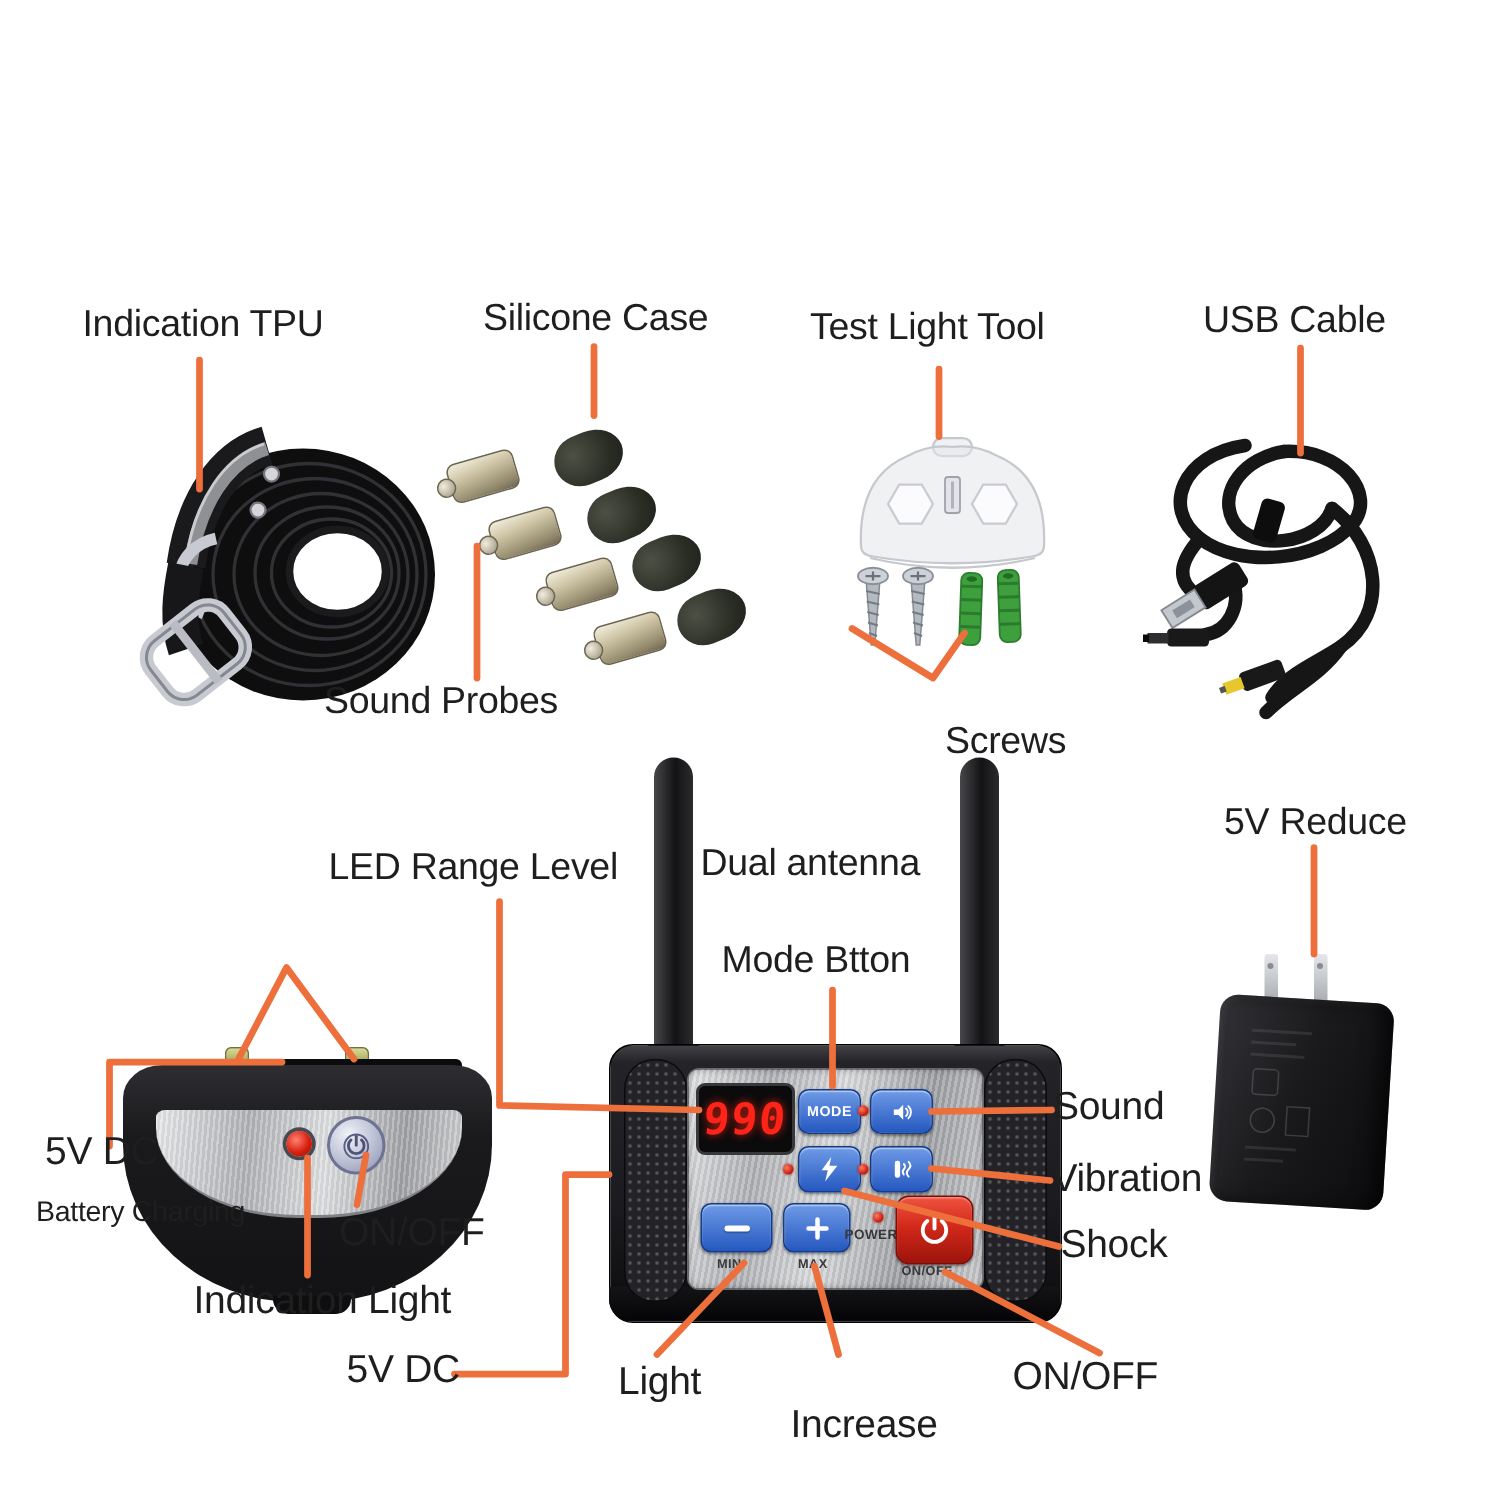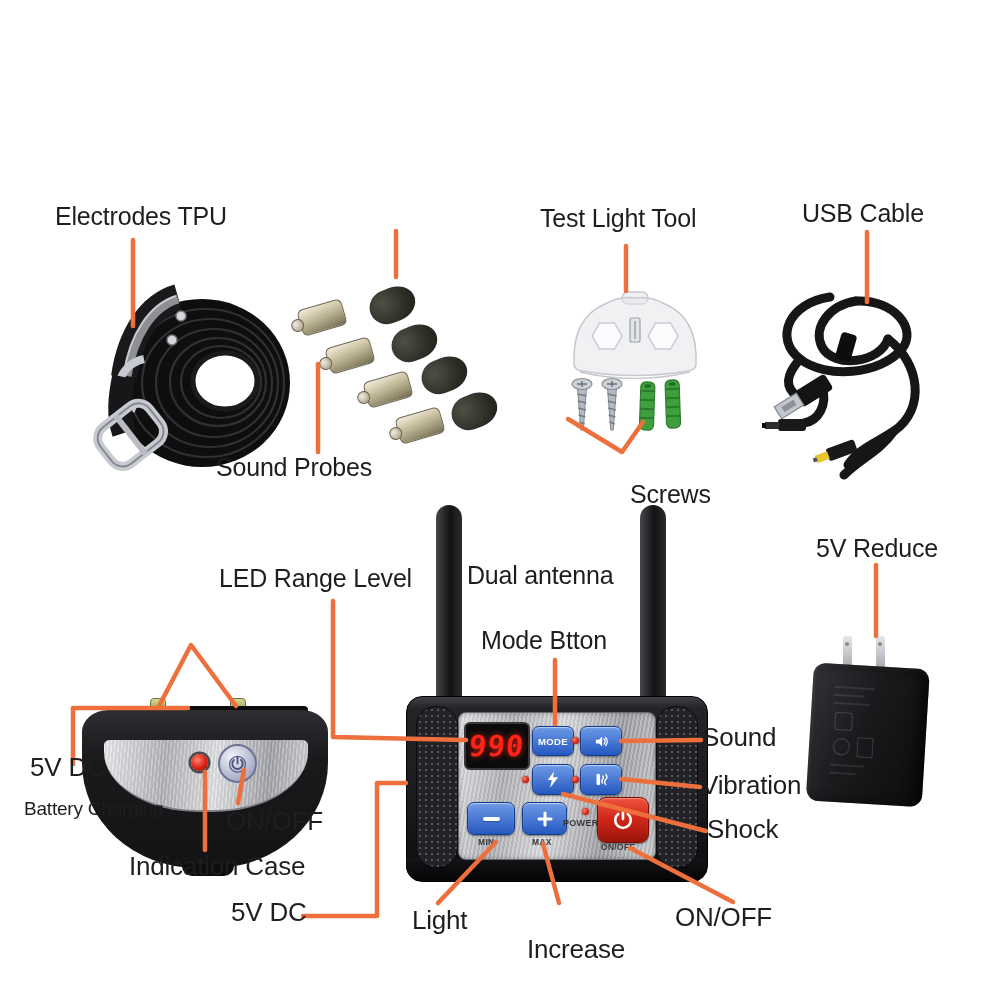--- a/index.html
+++ b/index.html
@@ -310,33 +310,34 @@
     <polyline points="205,772 205,850"></polyline>
     <polyline points="303,916 377,916 377,783 406,783"></polyline>
     <polyline points="621,741 701,740"></polyline>
     <polyline points="621,779 700,787"></polyline>
     <polyline points="563,794 706,831"></polyline>
     <polyline points="630,848 733,902"></polyline>
     <polyline points="496,842 438,903"></polyline>
     <polyline points="543,844 559,903"></polyline>
   </svg>
 
-  <div class="label" style="left:55px;top:202px">Electrodes TPU</div>
+  <div class="label" style="left:55px;top:202px">Indication TPU</div>
+  <div class="label" style="left:322px;top:198px">Silicone Case</div>
   <div class="label" style="left:540px;top:204px">Test Light Tool</div>
   <div class="label" style="left:802px;top:199px">USB Cable</div>
   <div class="label" style="left:216px;top:453px">Sound Probes</div>
   <div class="label" style="left:630px;top:480px">Screws</div>
   <div class="label" style="left:816px;top:534px">5V Reduce</div>
   <div class="label" style="left:467px;top:561px">Dual antenna</div>
   <div class="label" style="left:219px;top:564px">LED Range Level</div>
   <div class="label" style="left:481px;top:626px">Mode Btton</div>
   <div class="label label-lg" style="left:30px;top:752px">5V DC</div>
   <div class="label label-sm" style="left:24px;top:798px">Battery Charging</div>
   <div class="label label-lg" style="left:226px;top:806px">ON/OFF</div>
-  <div class="label label-lg" style="left:129px;top:851px">Indication Case</div>
+  <div class="label label-lg" style="left:129px;top:851px">Indication Light</div>
   <div class="label label-lg" style="left:231px;top:897px">5V DC</div>
   <div class="label label-lg" style="left:412px;top:905px">Light</div>
   <div class="label label-lg" style="left:527px;top:934px">Increase</div>
   <div class="label label-lg" style="left:675px;top:902px">ON/OFF</div>
   <div class="label label-lg" style="left:702px;top:722px">Sound</div>
   <div class="label label-lg" style="left:701px;top:770px">Vibration</div>
   <div class="label label-lg" style="left:707px;top:814px">Shock</div>
 
 </div>
 

